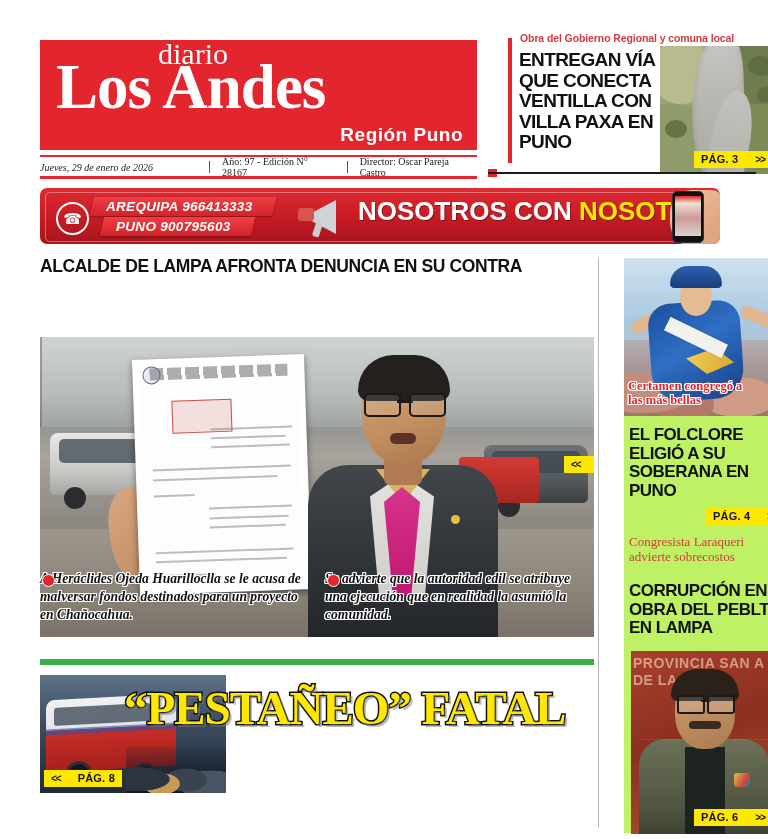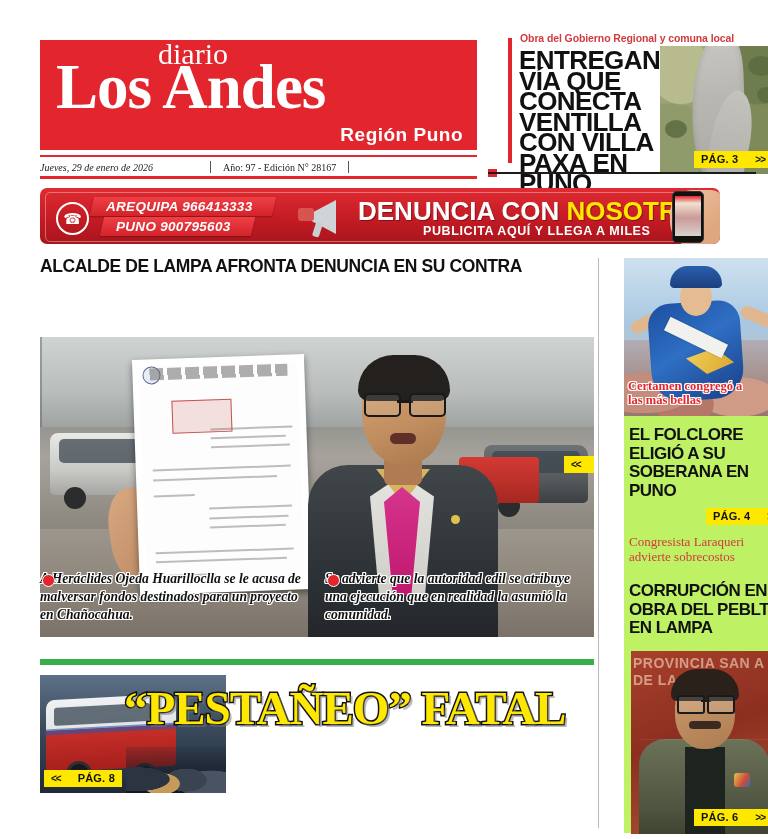--- a/index.html
+++ b/index.html
@@ -113,21 +113,21 @@
     font-weight: bold;
     color: #D23A3F;
     letter-spacing: -0.1px;
   }
   .tr-head {
     position: absolute;
     left: 11px; top: 22px;
     width: 160px;
     font-family: "Liberation Sans", sans-serif;
     font-weight: bold;
-    font-size: 26px;
+    font-size: 19px;
     line-height: 20.5px;
     color: #111;
     letter-spacing: -0.6px;
   }
   .tr-photo {
     position: absolute;
     left: 152px; top: 18px;
     width: 116px; height: 128px;
     overflow: hidden;
     background: #9aa37c;
@@ -892,20 +892,21 @@
       <div class="mh-diario">diario</div>
       <div class="mh-main">Los Andes</div>
       <div class="mh-region">Región Puno</div>
     </div>
     <div class="rule-top"></div>
     <div class="dateline">
       <span class="dl-date">Jueves, 29 de enero de 2026</span>
       <span class="dl-sep"></span>
       <span class="dl-edition">Año: 97 - Edición N° 28167</span>
       <span class="dl-sep"></span>
+      <span class="dl-director">Director: Oscar Pareja Castro</span>
     </div>
     <div class="rule-bot"></div>
   </div>
 
   <div class="top-right">
     <div class="tr-redbar"></div>
     <div class="tr-kicker">Obra del Gobierno Regional y comuna local</div>
     <div class="tr-head">ENTREGAN VÍA QUE CONECTA VENTILLA CON VILLA PAXA EN PUNO</div>
     <div class="tr-photo">
       <div class="grass-a"></div>
@@ -926,22 +927,21 @@
   <div class="ad">
     <div class="ad-inner-line"></div>
     <div class="ad-phone-icon">☎</div>
     <div class="ad-ribbon ad-r1"><span>AREQUIPA 966413333</span></div>
     <div class="ad-ribbon ad-r2"><span>PUNO 900795603</span></div>
     <div class="ad-megaphone">
       <div class="mg-cone"></div>
       <div class="mg-body"></div>
       <div class="mg-handle"></div>
     </div>
-    <div class="ad-title"><span>DENUNCIA CON </span><span class="hl">NOSOTROS</span></div>
-    <div class="ad-sub">PUBLICITA AQUÍ Y LLEGA A MILES</div>
+    <div class="ad-title"><span>NOSOTROS CON </span><span class="hl">NOSOTROS</span></div>
     <div class="ad-hand">
       <div class="skin"></div>
       <div class="phone">
           <div class="screen"></div>
         </div>
     </div>
   </div>
 
   <div class="main-left">
     <div class="ml-kicker">ALCALDE DE LAMPA AFRONTA DENUNCIA EN SU CONTRA</div>

